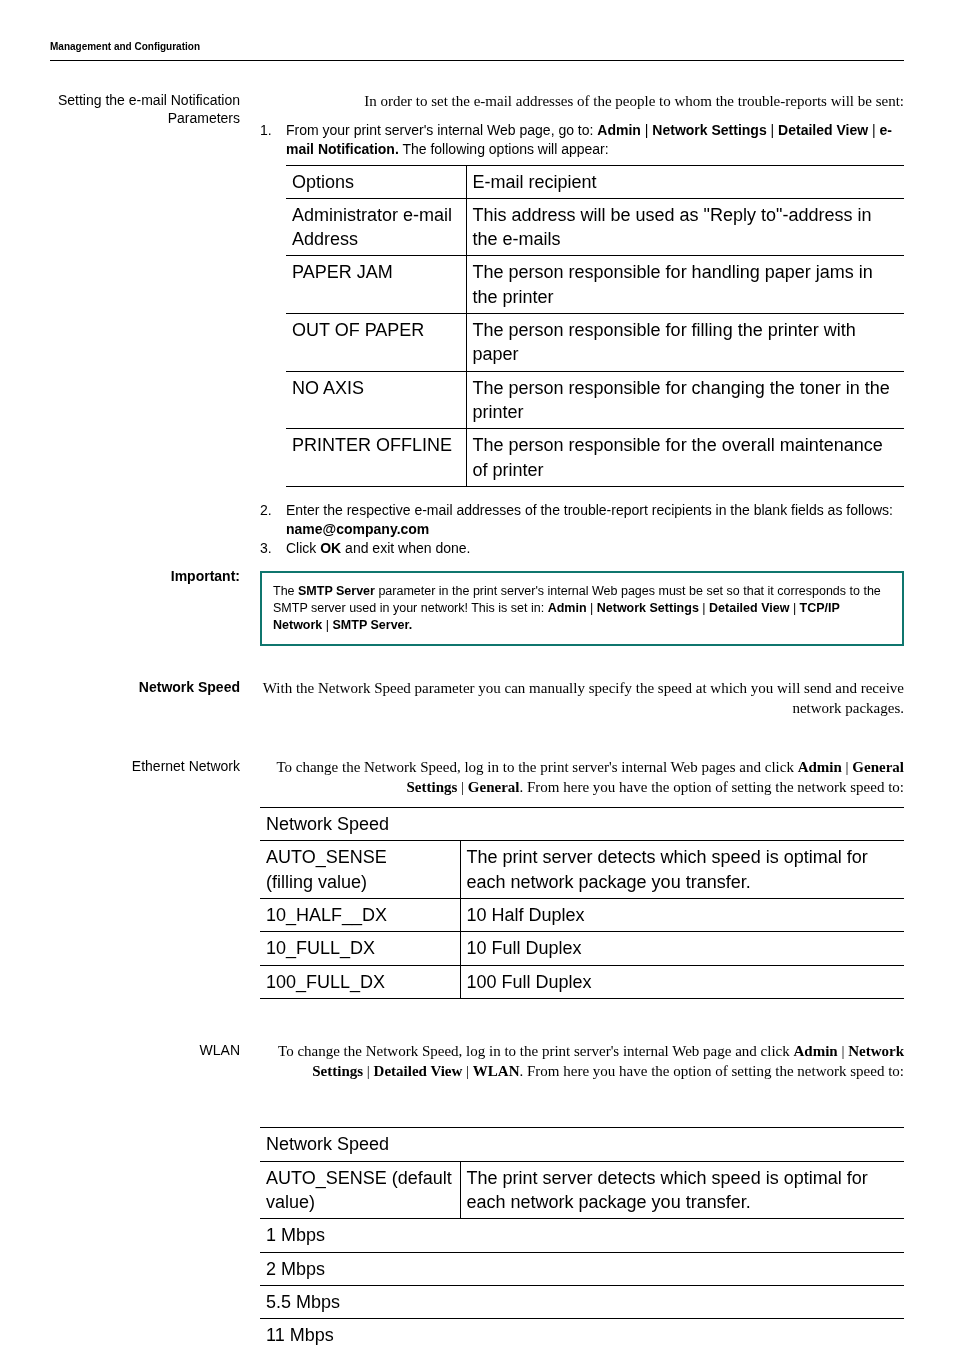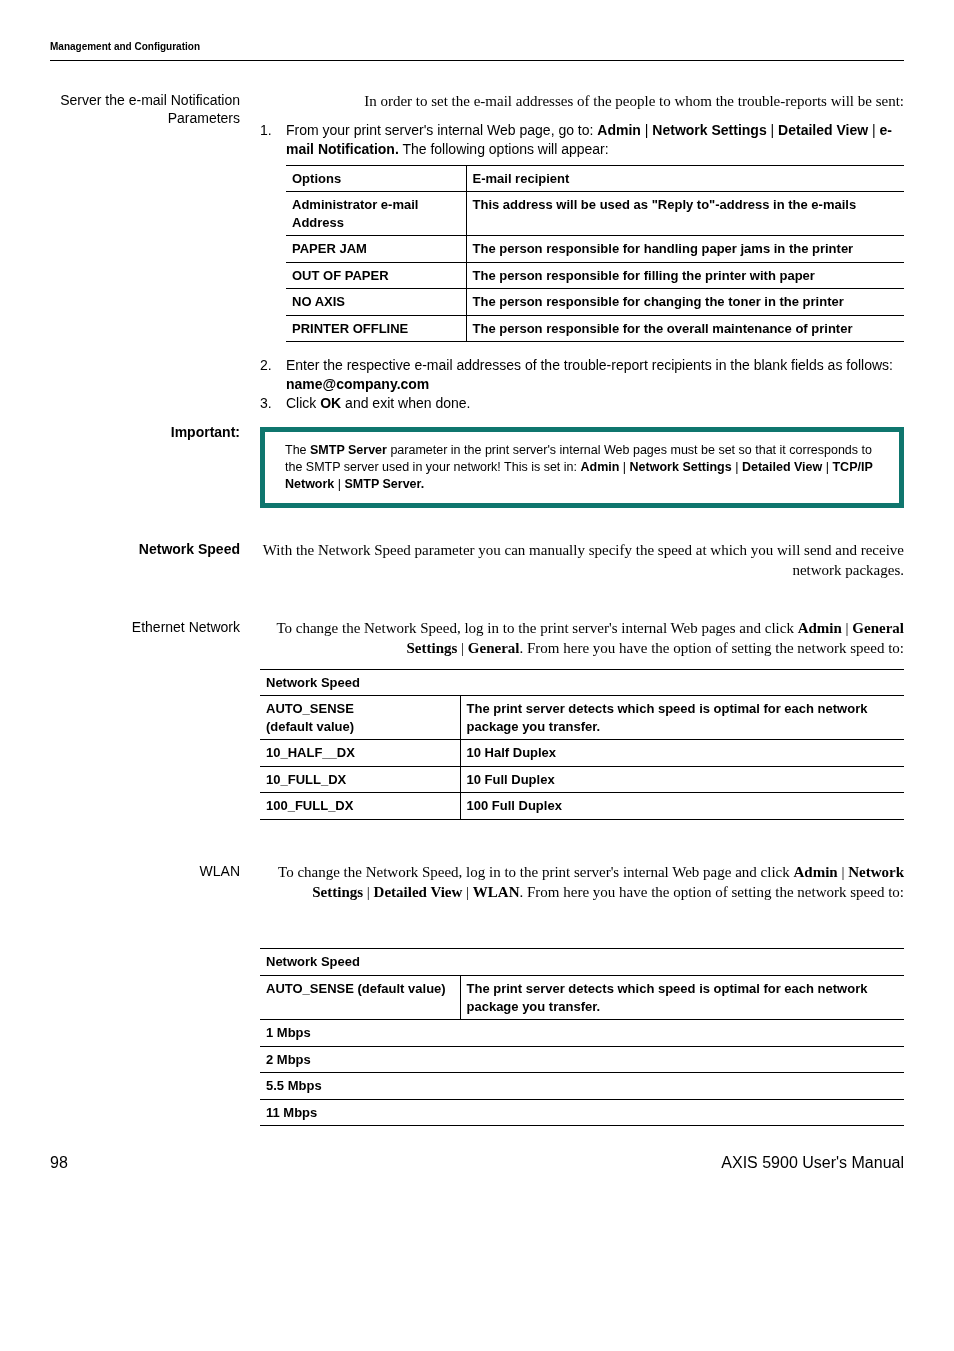--- a/index.html
+++ b/index.html
@@ -14,42 +14,42 @@
   .main-col { flex: 1; }
 
   .serif { font-family: "Times New Roman", Georgia, serif; }
 
   .para { margin-bottom: 10px; text-align: right; }
 
   ol.steps { list-style: none; counter-reset: step; padding-left: 0; }
   ol.steps > li { counter-increment: step; position: relative; padding-left: 26px; font-family: Arial, Helvetica, sans-serif; font-size: 14px; }
   ol.steps > li::before { content: counter(step) "."; position: absolute; left: 0; }
 
-  table.data { width: 100%; border-collapse: collapse; font-family: Arial, Helvetica, sans-serif; font-size: 13px; margin: 6px 0 14px 0; font-weight: bold; }
+  table.data { width: 100%; border-collapse: collapse; font-family: Arial, Helvetica, sans-serif; font-size: 18px; margin: 6px 0 14px 0; }
   table.data td { border-top: 1px solid #000; border-bottom: 1px solid #000; padding: 4px 6px; vertical-align: top; }
   table.data td:first-child { width: 180px; border-right: 1px solid #000; }
   table.data.speed td:first-child { width: 200px; }
 
-  .note-box { border: 5px solid #0f766e; padding: 10px 20px; font-family: Arial, Helvetica, sans-serif; font-size: 12.5px; margin: 4px 0 22px 0; }
+  .note-box { border: 2px solid #0f766e; padding: 10px 11px; font-family: Arial, Helvetica, sans-serif; font-size: 12.5px; margin: 4px 0 22px 0; }
 
   .footer { display: flex; justify-content: space-between; font-family: Arial, Helvetica, sans-serif; font-size: 16px; margin-top: 12px; }
   .footer .pg { }
   .footer .man { }
 
   .bold { font-weight: 700; }
 
   .gap-lg { height: 18px; }
 </style>
 </head>
 <body>
 
 <div class="header-section">Management and Configuration</div>
 
 <div class="row">
-  <div class="side-label">Server the e-mail Notification Parameters</div>
+  <div class="side-label">Setting the e-mail Notification Parameters</div>
   <div class="main-col">
     <p class="serif para">In order to set the e-mail addresses of the people to whom the trouble-reports will be sent:</p>
 
     <ol class="steps">
       <li>
         <span>From your print server's internal Web page, go to: </span><span class="bold">Admin</span><span> | </span><span class="bold">Network Settings</span><span> | </span><span class="bold">Detailed View</span><span> | </span><span class="bold">e-mail Notification.</span><span> The following options will appear:</span>
 
         <table class="data">
           <tbody>
               <tr>
@@ -116,21 +116,21 @@
     <p class="serif para">
       <span>To change the Network Speed, log in to the print server's internal Web pages and click </span><span class="bold">Admin</span><span> | </span><span class="bold">General Settings</span><span> | </span><span class="bold">General</span><span>. From here you have the option of setting the network speed to:</span>
     </p>
 
     <table class="data speed">
       <tbody>
           <tr>
             <td colspan="2" style="border-right:none">Network Speed</td>
           </tr>
       <tr>
-            <td><span>AUTO_SENSE</span><br><span>(default value)</span></td>
+            <td><span>AUTO_SENSE</span><br><span>(filling value)</span></td>
             <td>The print server detects which speed is optimal for each network package you transfer.</td>
           </tr>
       <tr>
             <td>10_HALF__DX</td>
             <td>10 Half Duplex</td>
           </tr>
       <tr>
             <td>10_FULL_DX</td>
             <td>10 Full Duplex</td>
           </tr>

